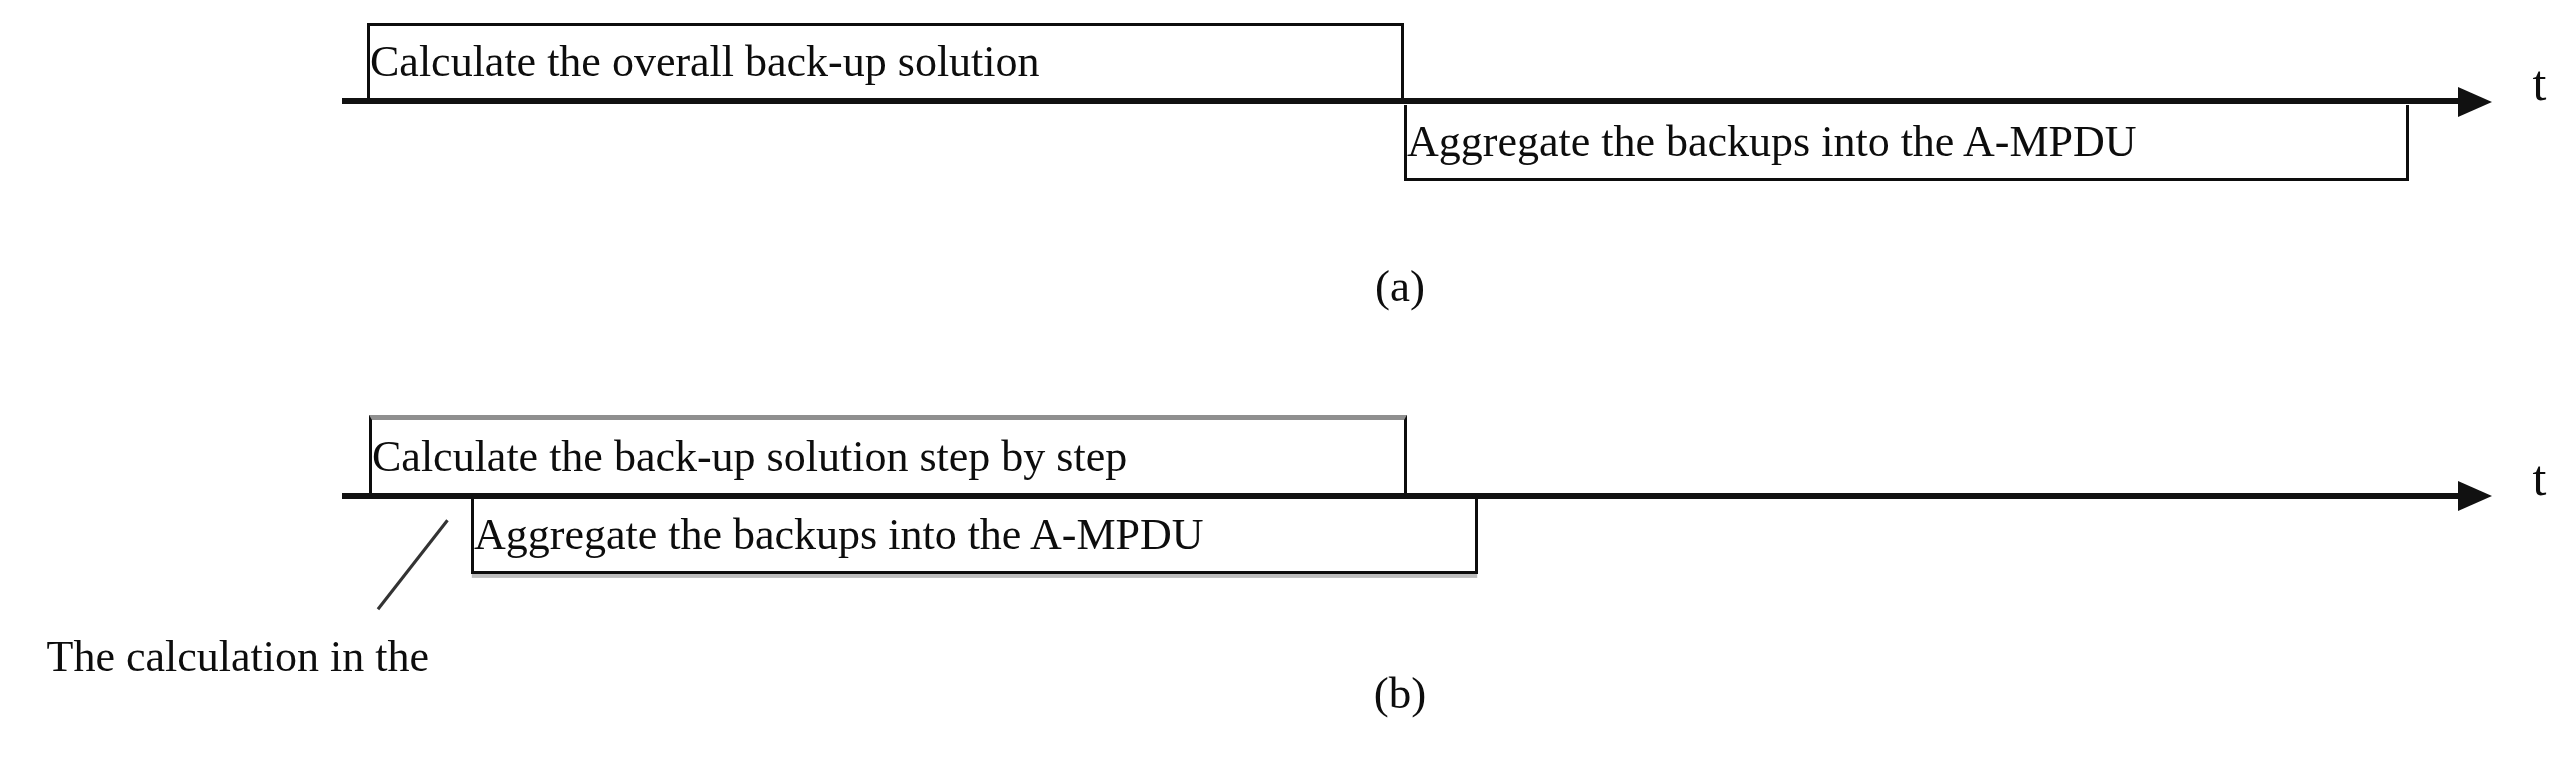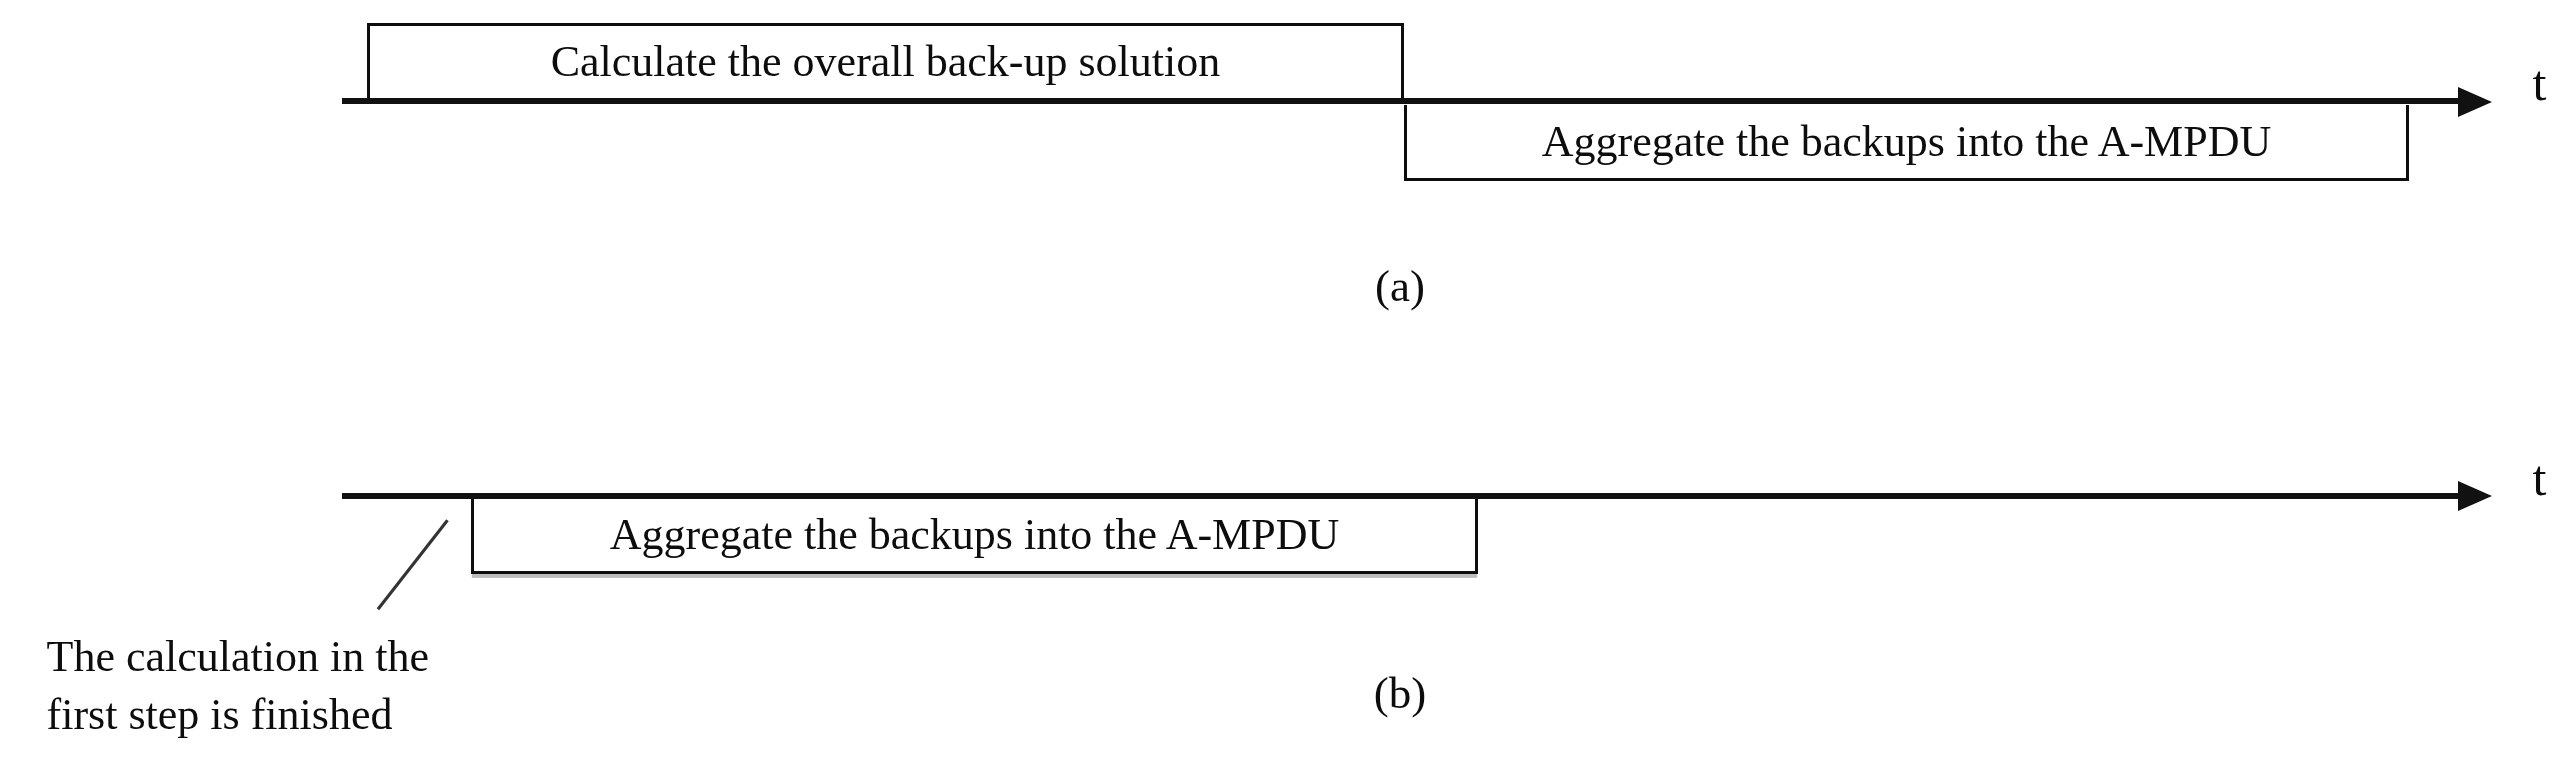--- a/index.html
+++ b/index.html
@@ -43,21 +43,21 @@
     font-size: 50px;
     line-height: 1;
     text-align: center;
   }
   .t-label.a { top: 58px; }
   .t-label.b { top: 453px; }
   .task-box {
     position: absolute;
     display: flex;
     align-items: center;
-    justify-content: center;
+    justify-content: flex-start;
     box-sizing: border-box;
     font-size: 44px;
     line-height: 1;
     white-space: nowrap;
     background: #ffffff;
     border: 3.1px solid #0d0d0d;
   }
   .box-a1 {
     left: 367px; top: 23.4px;
     width: 1037px; height: 75px;
@@ -119,34 +119,36 @@
   <div class="timeline a"></div>
   <div class="arrowhead a"></div>
   <div class="t-label a">t</div>
 
   <div class="task-box box-a2">
     <span>Aggregate the backups into the A-MPDU</span>
   </div>
 
   <div class="panel-label a">(a)</div>
 
+  <div class="task-box box-b1">
+    <span>Calculate the back-up solution step by step</span>
+  </div>
 
   <div class="timeline b"></div>
   <div class="arrowhead b"></div>
   <div class="t-label b">t</div>
 
   <div class="task-box box-b2">
     <span>Aggregate the backups into the A-MPDU</span>
   </div>
 
   <svg class="leader-svg" viewBox="0 0 3296 987" xmlns="http://www.w3.org/2000/svg">
     <line x1="572" y1="666" x2="483" y2="780" stroke="#333333" stroke-width="4"></line>
   </svg>
 
   <div class="annotation">
     <div>The calculation in the</div>
-    <div>first step is finished</div>
   </div>
 
   <div class="panel-label b">(b)</div>
 
 </div>
 
 
 </body></html>

